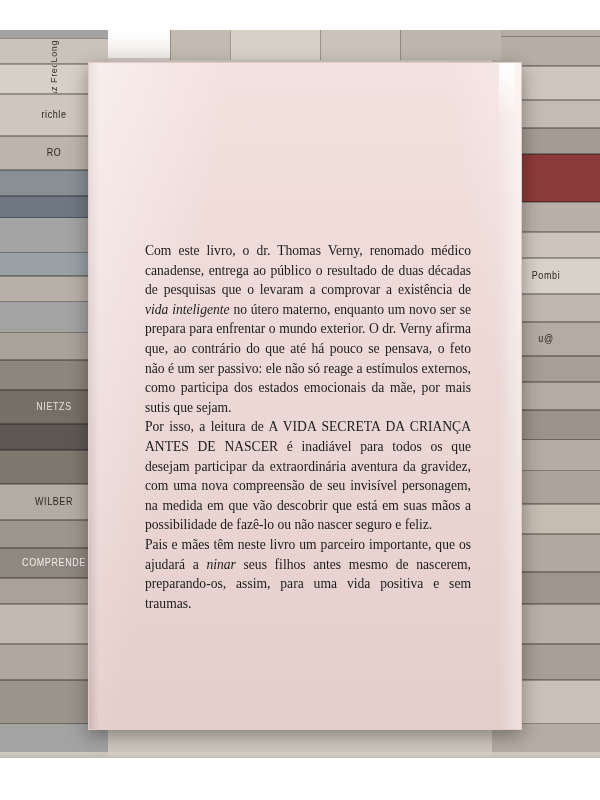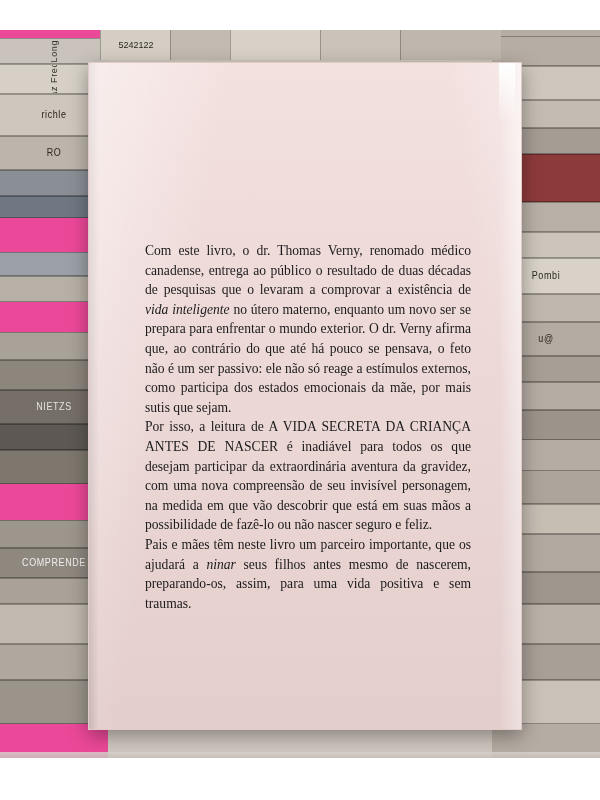--- a/index.html
+++ b/index.html
@@ -37,21 +37,21 @@
     position: absolute;
     left: 0; bottom: 0; width: 600px; height: 42px;
     background: #ffffff;
   }
 
   
   .leftstack {
     position: absolute;
     left: 0; top: 30px;
     width: 108px; height: 730px;
-    background: #ec4899;
+    background: #a3a3a3;
     overflow: hidden;
   }
   .rightstack {
     position: absolute;
     right: 0; top: 30px;
     width: 108px; height: 730px;
     background: #b5aca3;
     overflow: hidden;
   }
   .spine {
@@ -184,20 +184,23 @@
       </div>
       <div class="spine" style="top: 360px; height: 34px; background: rgb(118, 111, 103);">
         <span style="color: rgb(230, 226, 220);">NIETZS</span>
       </div>
       <div class="spine" style="top: 394px; height: 26px; background: rgb(93, 88, 83);">
         <span style="color: rgb(238, 238, 238);"></span>
       </div>
       <div class="spine" style="top: 420px; height: 34px; background: rgb(126, 119, 110);">
         <span style="color: rgb(238, 238, 238);"></span>
       </div>
+      <div class="spine" style="top: 454px; height: 36px; background: rgb(179, 172, 162);">
+        <span style="color: rgb(43, 39, 35);">WILBER</span>
+      </div>
       <div class="spine" style="top: 490px; height: 28px; background: rgb(157, 150, 141);">
         <span style="color: rgb(34, 34, 34);"></span>
       </div>
       <div class="spine" style="top: 518px; height: 30px; background: rgb(143, 136, 127);">
         <span style="color: rgb(239, 239, 239);">COMPRENDE</span>
       </div>
       <div class="spine" style="top: 548px; height: 26px; background: rgb(170, 162, 152);">
         <span style="color: rgb(34, 34, 34);"></span>
       </div>
       <div class="spine" style="top: 574px; height: 40px; background: rgb(194, 186, 176);">
@@ -270,23 +273,20 @@
         <span style="color: rgb(34, 34, 34);"></span>
       </div>
       <div class="spine" style="top: 650px; height: 44px; background: rgb(202, 194, 184);">
         <span style="color: rgb(34, 34, 34);"></span>
       </div>
     </div>
 
   <div class="shelf-front"></div>
   <div class="bg-bottom-white"></div>
 
-  <div style="position: absolute; top: 30px; left: 100px; width: 70px; height: 30px; background: rgb(213, 206, 196); border-left: 1px solid rgba(0, 0, 0, 0.25); display: flex; align-items: center; justify-content: center; overflow: hidden;">
-      <span style="font-size: 9px; color: rgb(43, 39, 35); font-family: &quot;Liberation Sans&quot;, sans-serif; white-space: nowrap;">5242122</span>
-    </div>
     <div style="position: absolute; top: 30px; left: 170px; width: 60px; height: 30px; background: rgb(195, 187, 177); border-left: 1px solid rgba(0, 0, 0, 0.25); display: flex; align-items: center; justify-content: center; overflow: hidden;">
       <span style="font-size: 9px; color: rgb(34, 34, 34); font-family: &quot;Liberation Sans&quot;, sans-serif; white-space: nowrap;"></span>
     </div>
     <div style="position: absolute; top: 30px; left: 230px; width: 90px; height: 30px; background: rgb(216, 209, 199); border-left: 1px solid rgba(0, 0, 0, 0.25); display: flex; align-items: center; justify-content: center; overflow: hidden;">
       <span style="font-size: 9px; color: rgb(34, 34, 34); font-family: &quot;Liberation Sans&quot;, sans-serif; white-space: nowrap;"></span>
     </div>
     <div style="position: absolute; top: 30px; left: 320px; width: 80px; height: 30px; background: rgb(203, 195, 185); border-left: 1px solid rgba(0, 0, 0, 0.25); display: flex; align-items: center; justify-content: center; overflow: hidden;">
       <span style="font-size: 9px; color: rgb(34, 34, 34); font-family: &quot;Liberation Sans&quot;, sans-serif; white-space: nowrap;"></span>
     </div>
     <div style="position: absolute; top: 30px; left: 400px; width: 100px; height: 30px; background: rgb(191, 183, 173); border-left: 1px solid rgba(0, 0, 0, 0.25); display: flex; align-items: center; justify-content: center; overflow: hidden;">

